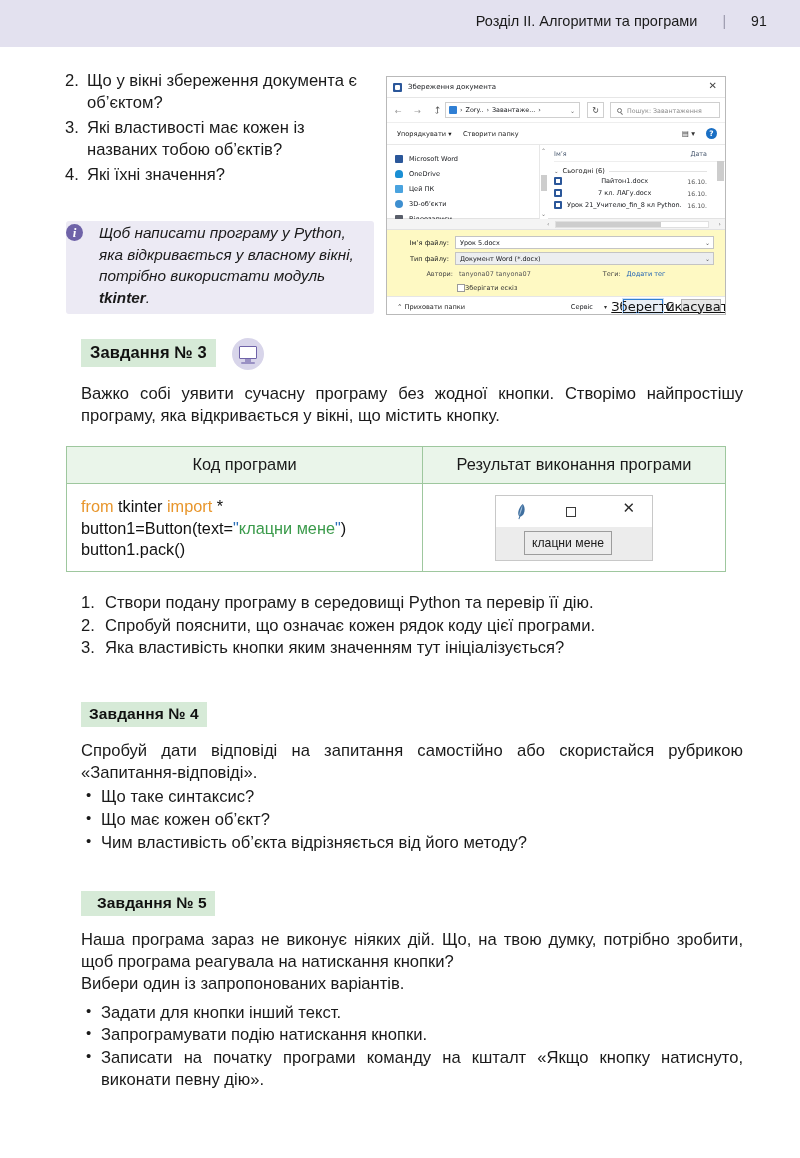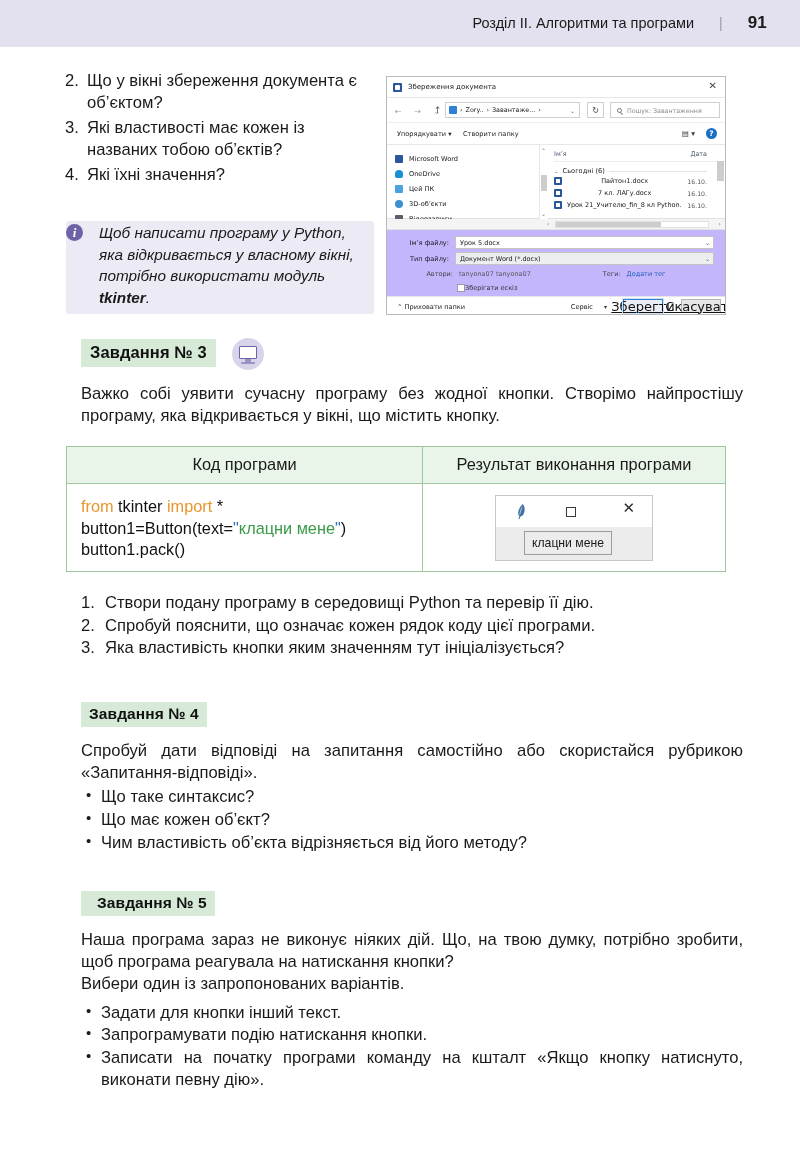--- a/index.html
+++ b/index.html
@@ -16,21 +16,21 @@
   .header-band {
     position: absolute; left: 0; top: 0; width: 800px; height: 47px;
     background: #e3e1ef;
   }
   .header-inner {
     position: absolute; right: 33px; top: 13px;
     display: flex; align-items: baseline; gap: 25px;
     font-size: 14.5px; color: #1a1a1a;
   }
   .header-sep { color: #9a98ab; font-size: 14px; }
-  .header-page { font-size: 17px; font-weight: 700; letter-spacing: .2px; }
+  .header-page { font-size: 14px; font-weight: 400; letter-spacing: .2px; }
 
   
   .qlist { position: absolute; left: 65px; top: 70px; width: 310px; }
   .qrow { display: flex; font-size: 16.6px; line-height: 1.33; margin-bottom: 3px; }
   .qnum { width: 22px; flex: 0 0 22px; text-align: left; }
   .qtxt { flex: 1; }
 
   
   .infobox {
     position: absolute; left: 66px; top: 221px; width: 308px; height: 93px;
@@ -123,21 +123,21 @@
   .file-date { color: #555; font-size: 6.2px; }
   .rpane-sb { position: absolute; right: 1px; top: 4px; width: 7px; height: 66px; }
   .rpane-sb .sb-thumb2 { position: absolute; top: 12px; left: 0; width: 7px; height: 20px; background: #cdcdcd; }
 
   .hscroll { position: relative; height: 11px; background: #f4f4f4; border-bottom: 1px solid #e2e2e2; }
   .hs-track { position: absolute; left: 168px; right: 16px; top: 2px; height: 7px; background: #fff; border: 1px solid #e0e0e0; }
   .hs-thumb { position: absolute; left: 0; top: 0; width: 105px; height: 5px; background: #cdcdcd; }
   .hs-l { position: absolute; left: 160px; top: 1px; font-size: 6px; color: #666; }
   .hs-r { position: absolute; right: 4px; top: 1px; font-size: 6px; color: #666; }
 
-  .win-form { position: relative; height: 66px; background: #c4b5fd; }
+  .win-form { position: relative; height: 66px; background: #fef9c3; }
   .frm-row { position: absolute; left: 14px; display: flex; align-items: center; gap: 6px; font-size: 6.6px; }
   .frm-label { width: 48px; text-align: right; flex: 0 0 48px; }
   .frm-input {
     width: 259px; height: 13px; border: 1px solid #c4c4c4; background: #fff;
     display: flex; align-items: center; padding-left: 4px; position: relative; font-size: 6.5px;
   }
   .frm-input.grey { background: #eceef0; }
   .frm-input .cv { position: absolute; right: 3px; top: 2px; font-size: 6px; color: #555; }
   .meta-row { position: absolute; top: 40px; left: 14px; right: 14px; display: flex; font-size: 6.5px; }
   .meta-lab { color: #444; }

